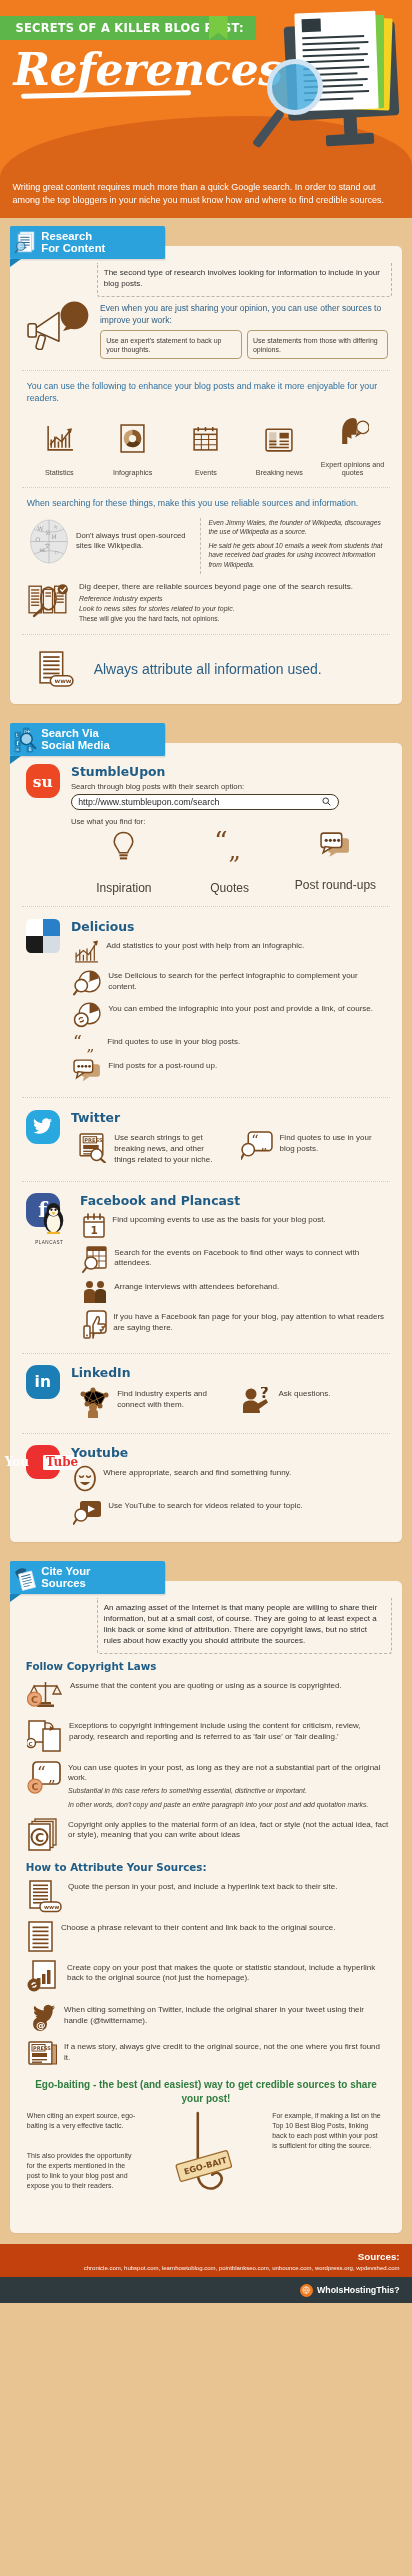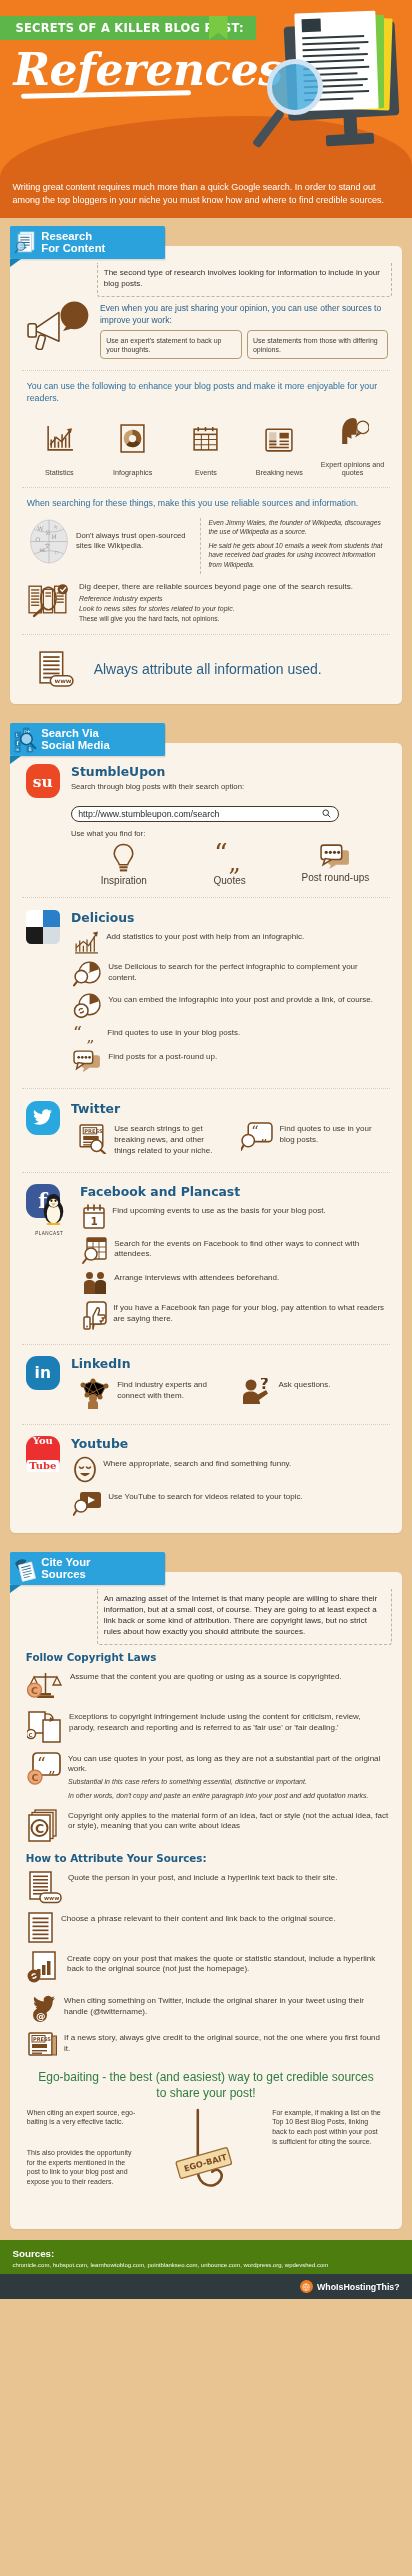--- a/index.html
+++ b/index.html
@@ -90,49 +90,49 @@
   .note-div { width:0.5px; border-left:1px dashed #c9bdab; align-self:stretch; }
   .note-right { flex:1; font-style:italic; font-size:6.7px; line-height:1.4; color:#3f3a33;}
   .note-right p { margin-bottom:4.6px; }
 
   
   .svc { display:flex; gap:7.2px; padding:4.1px 4.1px 4.1px 6.2px; }
   .svc-logo { flex:0 0 auto; width:38px; }
   .svc-body { flex:1; }
   .svc-title { font-size:12.4px; font-weight:bold; color:#1f5c86; margin-bottom:2.1px;
     font-family:"DejaVu Sans", sans-serif; }
-  .svc-sub { font-size:7.7px; color:#3f3a33; margin-bottom:15px; }
+  .svc-sub { font-size:7.7px; color:#3f3a33; margin-bottom:3px; }
   .searchbar { display:flex; align-items:center; justify-content:space-between;
     background:#fff; border:1px solid #4a3a22; border-radius:10.3px;
     padding:2.1px 6.2px; font-size:8.8px; color:#2a2a2a; max-width:268px; }
   .usefor { font-size:7.7px; color:#3f3a33; margin:7.2px 0 2.1px 0; }
   .three { display:flex; justify-content:space-around; text-align:center; padding-top:3.1px;}
   .three .cell { width:30%; }
-  .three .cap { font-size:10px; color:#4a4034; margin-top:1px; }
+  .three .cap { font-size:12px; color:#4a4034; margin-top:19px; }
   .bullets .row { padding:3.1px 4.1px 3.1px 2.1px; }
   .twocol { display:flex; gap:9.3px; }
   .twocol > div { flex:1;gap:6px; }
 
   .logo-sq { width:34px; height:34px; border-radius:11px; display:flex;
     align-items:center; justify-content:center; color:#fff; font-weight:bold; }
 
   
   .head2 { color:#1f5c86; font-size:10.3px; font-weight:bold; padding:6.2px 3.1px 3.1px 6.2px;
     font-family:"DejaVu Sans", sans-serif; }
   .ital { font-style:italic; font-size:7px; line-height:1.4; color:#4a4034; }
 
   
-  .ego-title { color:#2f7d3f; font-size:12px; font-weight:normal; text-align:center;
+  .ego-title { color:#2f7d3f; font-size:10px; font-weight:bold; text-align:center;
     line-height:1.35; padding:7.2px 15.5px 3.1px 15.5px; }
   .ego-grid { display:flex; gap:6.2px; padding:3.1px 7.2px 4.1px 7.2px; align-items:flex-start; }
   .ego-col { width:31%; font-size:7px; line-height:1.4; color:#3f3a33; }
   .ego-mid { width:34%; display:flex; justify-content:center; }
 
   
-  .sources { background:#4d7c0f; color:#fff; padding:7.2px 12.4px 4.1px 12.4px; }
+  .sources { background:#c2410c; color:#fff; padding:7.2px 12.4px 4.1px 12.4px;text-align:right; }
   .sources h4 { font-size:9.8px; font-weight:bold; margin-bottom:2.1px; }
   .sources p { font-size:6px; line-height:1.5; opacity:0.97; }
   .brandbar { background:#2f3a3f; padding:6.2px 12.4px; display:flex;
     justify-content:flex-end; align-items:center; }
   .brand { display:flex; align-items:center; gap:4.1px; color:#fff;
     font-size:8.8px; font-weight:bold; }
   .brand .dot { width:13.4px; height:13.4px; border-radius:50%; background:#f07c1f;
     display:flex; align-items:center; justify-content:center; font-size:7.7px; }
 
   svg { display:block; }
@@ -695,21 +695,21 @@
               <div class="txt">Ask questions.</div>
             </div>
           </div>
         </div>
       </div>
 
       <div class="divider"></div>
 
       <div class="svc">
         <div class="svc-logo">
-          <div class="logo-sq" style="background:#ec2f2f;flex-direction:column;gap:14px;font-size:10px;font-family:'DejaVu Serif',serif">
+          <div class="logo-sq" style="background:#ec2f2f;flex-direction:row;gap:14px;font-size:12px;font-family:'DejaVu Serif',serif">
             <span>You</span>
             <span style="background:#fff;color:#ec2f2f;padding:0.5px 2.6px;border-radius:1.5px;">Tube</span>
           </div>
         </div>
         <div class="svc-body">
           <div class="svc-title">Youtube</div>
           <div class="bullets">
             <div class="row">
               <span class="ico">
                 <svg viewBox="0 0 48 54" width="24" height="27">

